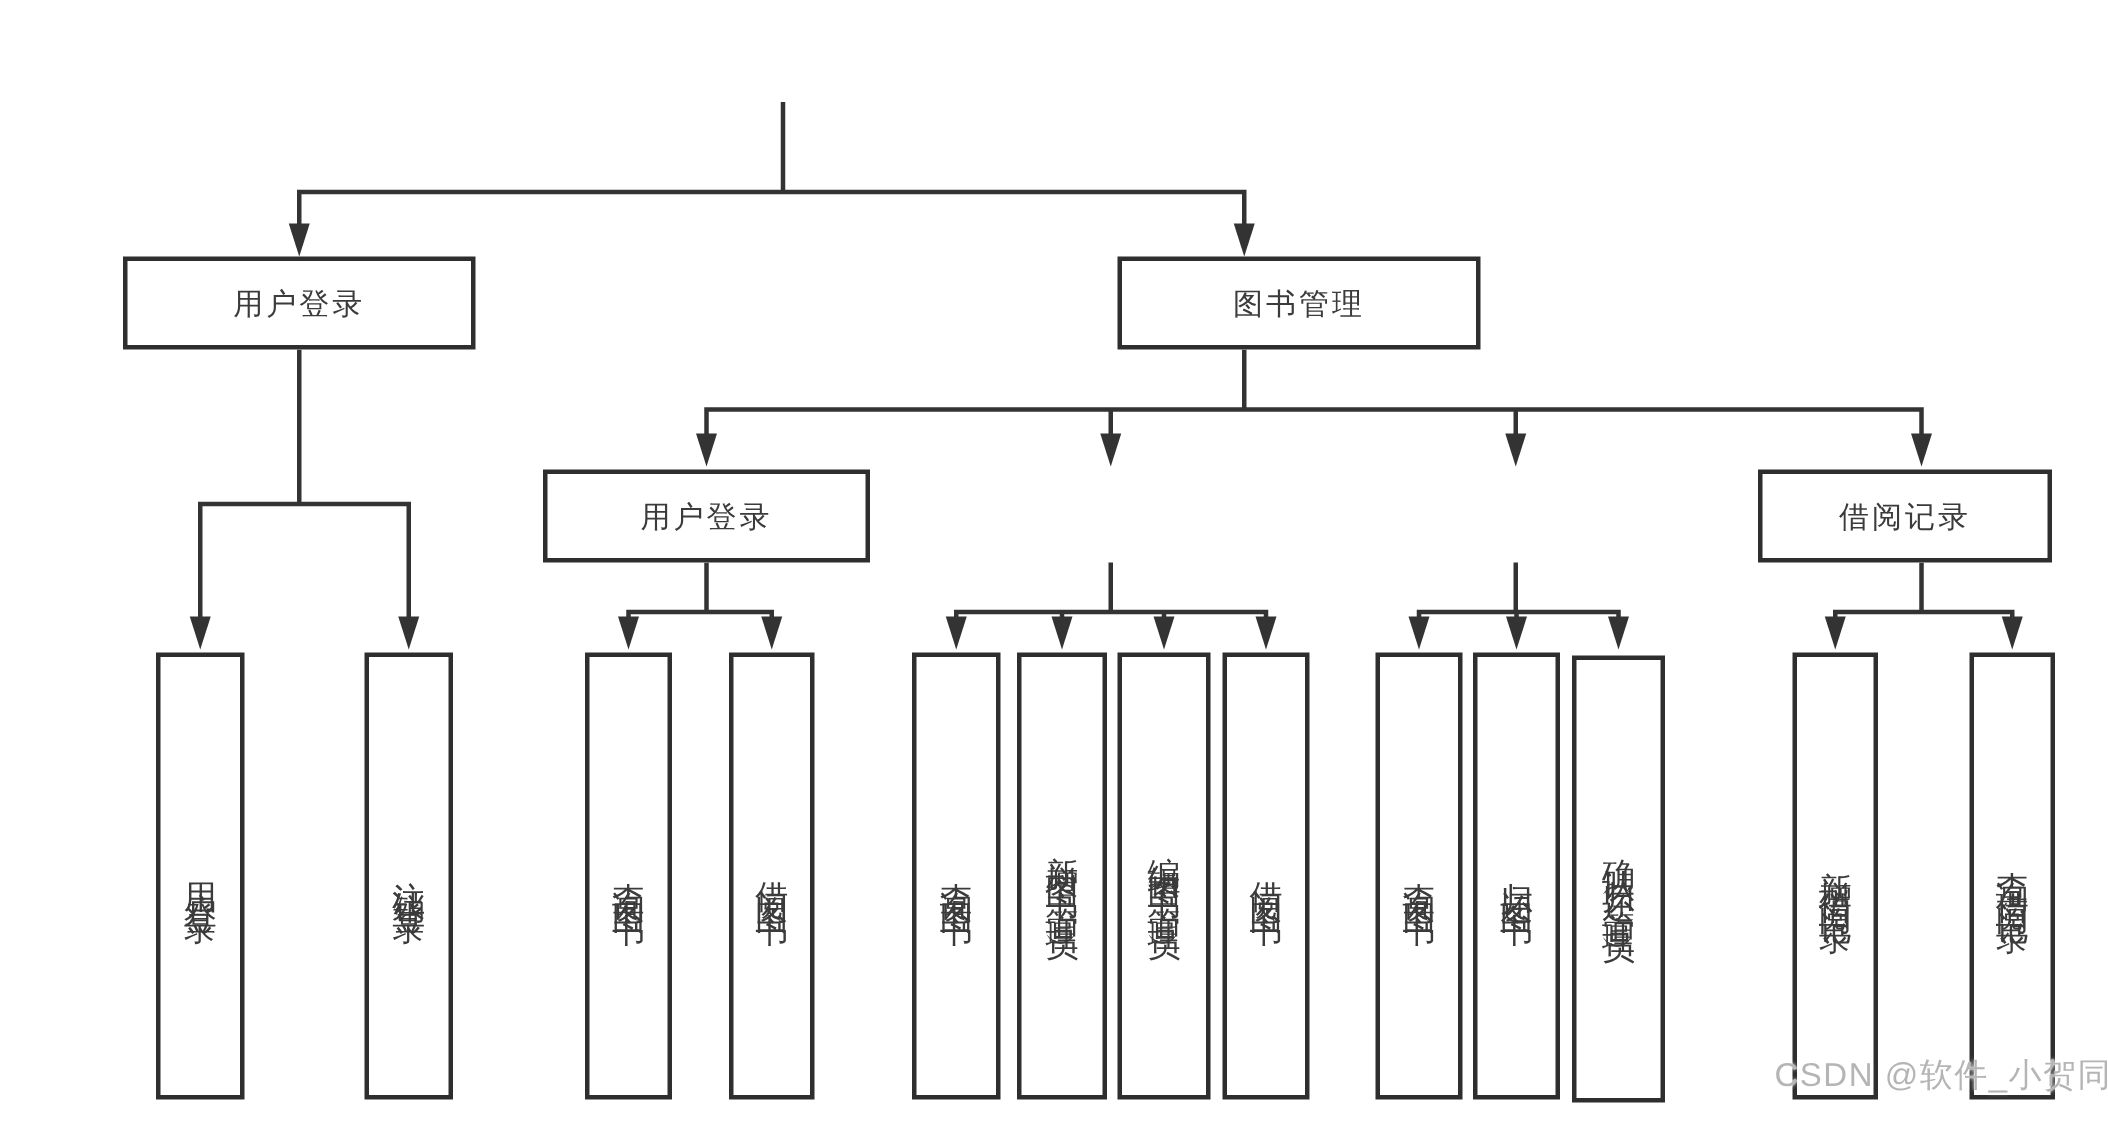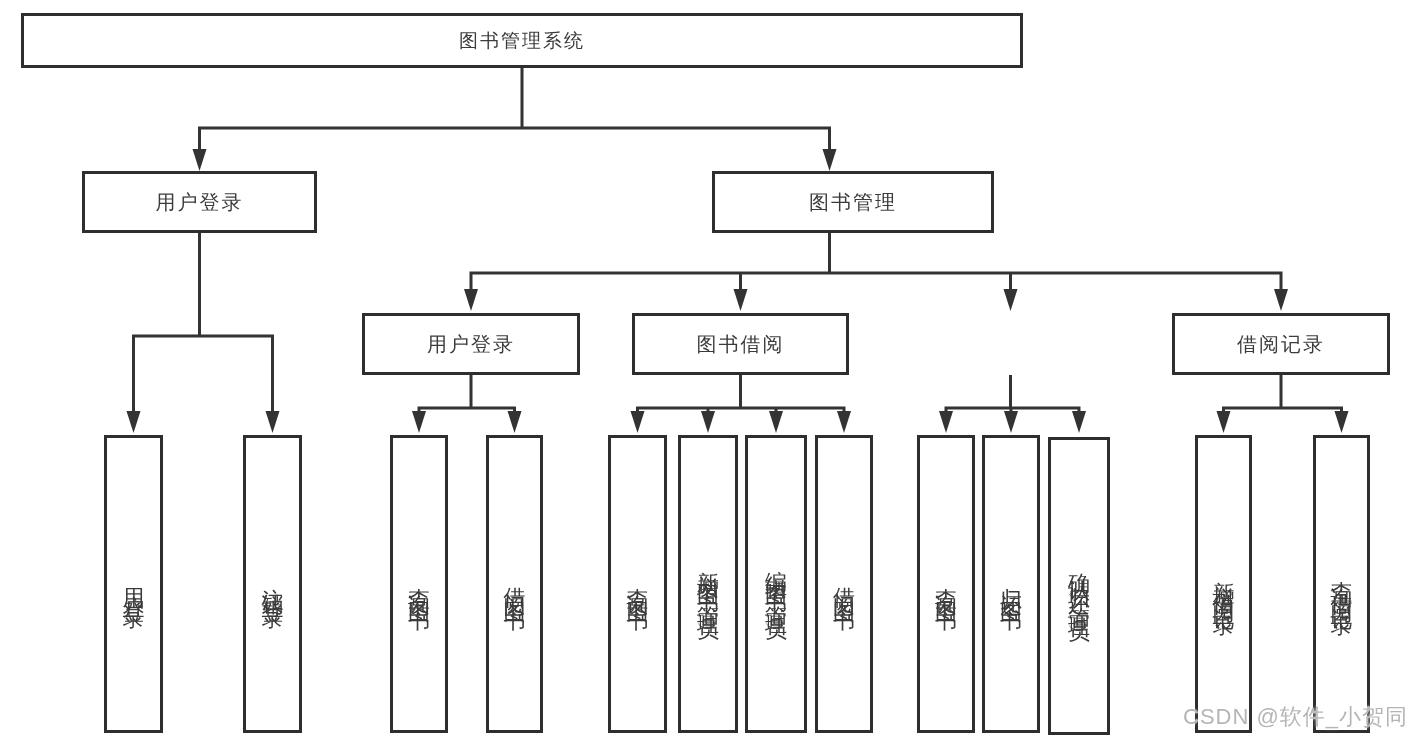--- a/index.html
+++ b/index.html
@@ -105,28 +105,26 @@
       <path class="arrow" d="M1004 411 h14 L1011 433 Z"></path>
       <path class="arrow" d="M1072 411 h14 L1079 433 Z"></path>
     </g>
     <g>
       <path class="line" d="M1281 375 V408 M1222 408 H1343 M1223.5 406.5 V414 M1341.5 406.5 V414"></path>
       <path class="arrow" d="M1216.5 411 h14 L1223.5 433 Z"></path>
       <path class="arrow" d="M1334.5 411 h14 L1341.5 433 Z"></path>
     </g>
   </svg>
 
-  <div class="node h-node root-node" style="left:21px;top:13px;width:1002px;height:55px">图书管理系统</div>
 
   <div class="node h-node" style="left:82px;top:171px;width:235px;height:62px">用户登录</div>
-  <div class="node h-node" style="left:712px;top:171px;width:282px;height:62px">图书管理</div>
+  <div class="node h-node" style="left:745px;top:171px;width:242px;height:62px">图书管理</div>
 
   <div class="node h-node" style="left:362px;top:313px;width:218px;height:62px">用户登录</div>
-  <div class="node h-node" style="left:632px;top:313px;width:217px;height:62px">图书借阅</div>
-  <div class="node h-node" style="left:1172px;top:313px;width:218px;height:62px">借阅记录</div>
+  <div class="node h-node" style="left:1172px;top:313px;width:196px;height:62px">借阅记录</div>
 
   <div class="node v-node" style="left:104px;top:435px;width:59px;height:298px">用户登录</div>
   <div class="node v-node" style="left:243px;top:435px;width:59px;height:298px">注销登录</div>
 
   <div class="node v-node" style="left:390px;top:435px;width:58px;height:298px">查询图书</div>
   <div class="node v-node" style="left:486px;top:435px;width:57px;height:298px">借阅图书</div>
 
   <div class="node v-node" style="left:608px;top:435px;width:59px;height:298px">查询图书</div>
   <div class="node v-node" style="left:678px;top:435px;width:60px;height:298px">新增图书（管理员）</div>
   <div class="node v-node" style="left:745px;top:435px;width:62px;height:298px">编辑图书（管理员）</div>

